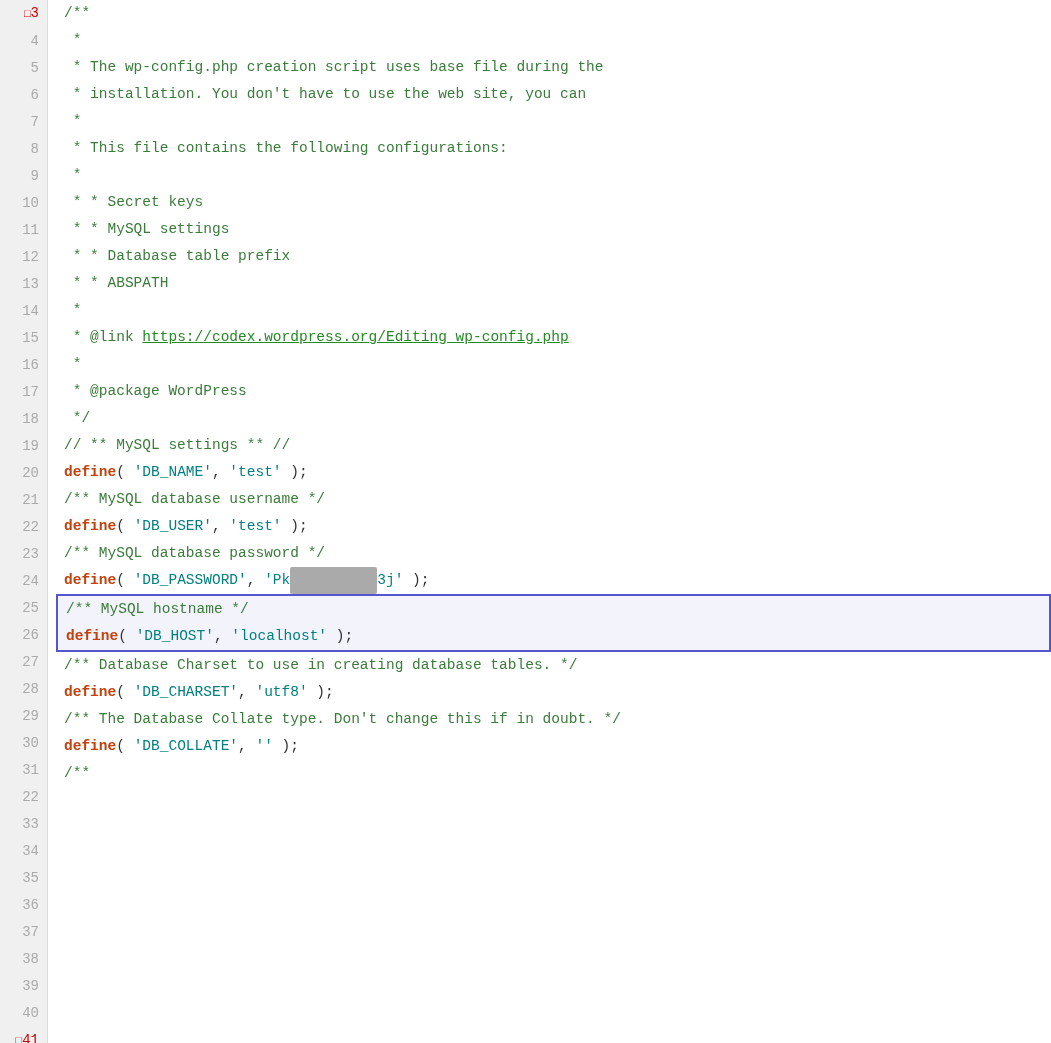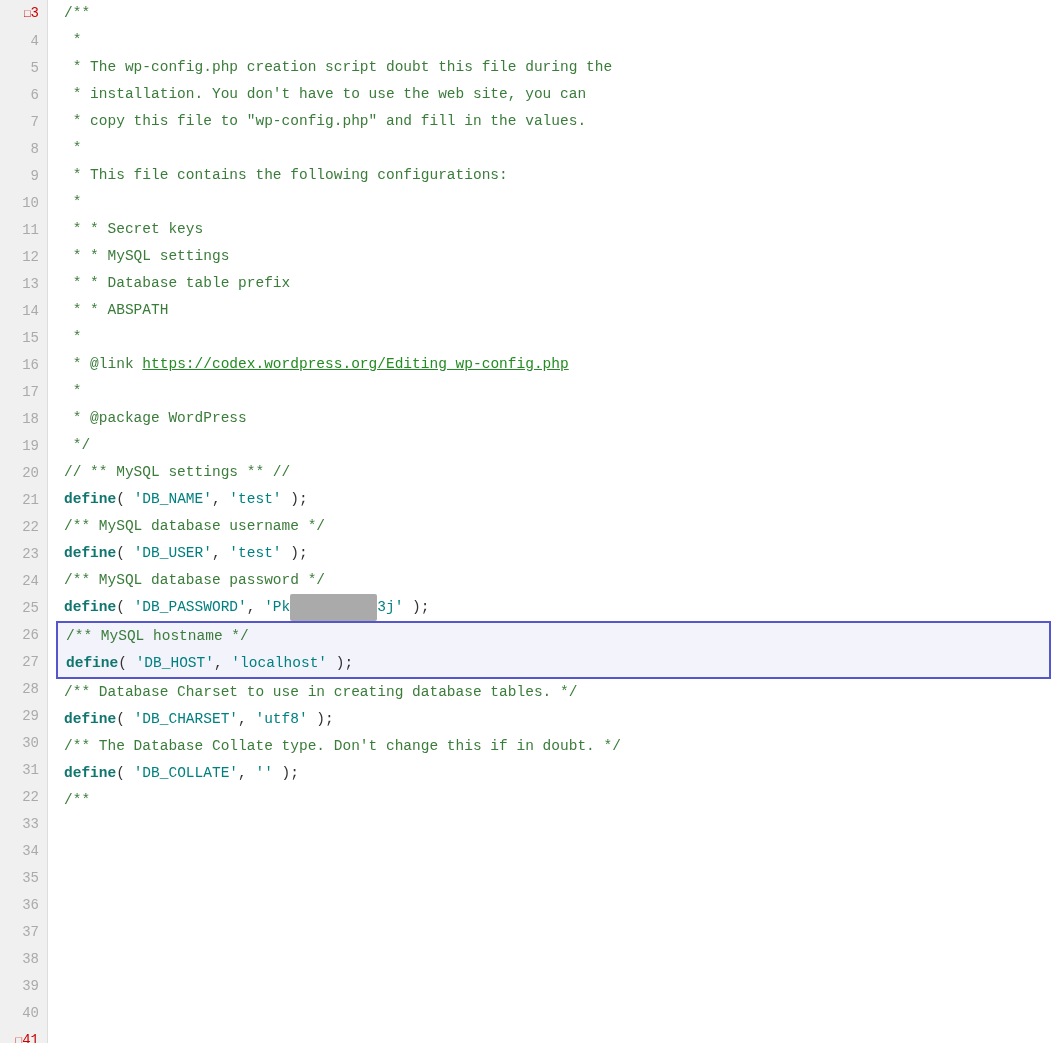--- a/index.html
+++ b/index.html
@@ -44,21 +44,21 @@
     }
     .code-line {
       display: flex;
       align-items: center;
       white-space: pre;
       line-height: 27px;
       font-size: 14.5px;
     }
     
     .c-comment { color: #3a7c3a; }
-    .c-keyword { color: #0f766e; font-weight: bold; }
+    .c-keyword { color: #c2410c; font-weight: bold; }
     .c-string { color: #008080; }
     .c-normal { color: #333; }
     .c-link { color: #228B22; text-decoration: underline; }
     .c-redacted {
       background: #aaa;
       color: transparent;
       border-radius: 2px;
       display: inline-block;
       min-width: 80px;
     }
@@ -104,23 +104,22 @@
       <span class="gutter-line">36</span>
       <span class="gutter-line">37</span>
       <span class="gutter-line">38</span>
       <span class="gutter-line">39</span>
       <span class="gutter-line">40</span>
       <span class="gutter-line has-marker"><span style="color:#c00;font-size:11px;">□</span>41</span>
     </div>
   <div class="code-area" id="code-area">
       <div class="code-line"><span style="min-width: 8px; display: inline-block;"></span><span class="c-comment">/**</span></div>
       <div class="code-line"><span style="min-width: 8px; display: inline-block;"></span><span class="c-comment"> *</span></div>
-      <div class="code-line"><span style="min-width: 8px; display: inline-block;"></span><span class="c-comment"> * The wp-config.php creation script doubt this file during the</span></div>
+      <div class="code-line"><span style="min-width: 8px; display: inline-block;"></span><span class="c-comment"> * The wp-config.php creation script uses base file during the</span></div>
       <div class="code-line"><span style="min-width: 8px; display: inline-block;"></span><span class="c-comment"> * installation. You don't have to use the web site, you can</span></div>
-      <div class="code-line"><span style="min-width: 8px; display: inline-block;"></span><span class="c-comment"> * copy this file to "wp-config.php" and fill in the values.</span></div>
       <div class="code-line"><span style="min-width: 8px; display: inline-block;"></span><span class="c-comment"> *</span></div>
       <div class="code-line"><span style="min-width: 8px; display: inline-block;"></span><span class="c-comment"> * This file contains the following configurations:</span></div>
       <div class="code-line"><span style="min-width: 8px; display: inline-block;"></span><span class="c-comment"> *</span></div>
       <div class="code-line"><span style="min-width: 8px; display: inline-block;"></span><span class="c-comment"> * * Secret keys</span></div>
       <div class="code-line"><span style="min-width: 8px; display: inline-block;"></span><span class="c-comment"> * * MySQL settings</span></div>
       <div class="code-line"><span style="min-width: 8px; display: inline-block;"></span><span class="c-comment"> * * Database table prefix</span></div>
       <div class="code-line"><span style="min-width: 8px; display: inline-block;"></span><span class="c-comment"> * * ABSPATH</span></div>
       <div class="code-line"><span style="min-width: 8px; display: inline-block;"></span><span class="c-comment"> *</span></div>
       <div class="code-line"><span style="min-width: 8px; display: inline-block;"></span><span class="c-comment"> * @link </span><span class="c-link">https://codex.wordpress.org/Editing_wp-config.php</span></div>
       <div class="code-line"><span style="min-width: 8px; display: inline-block;"></span><span class="c-comment"> *</span></div>

